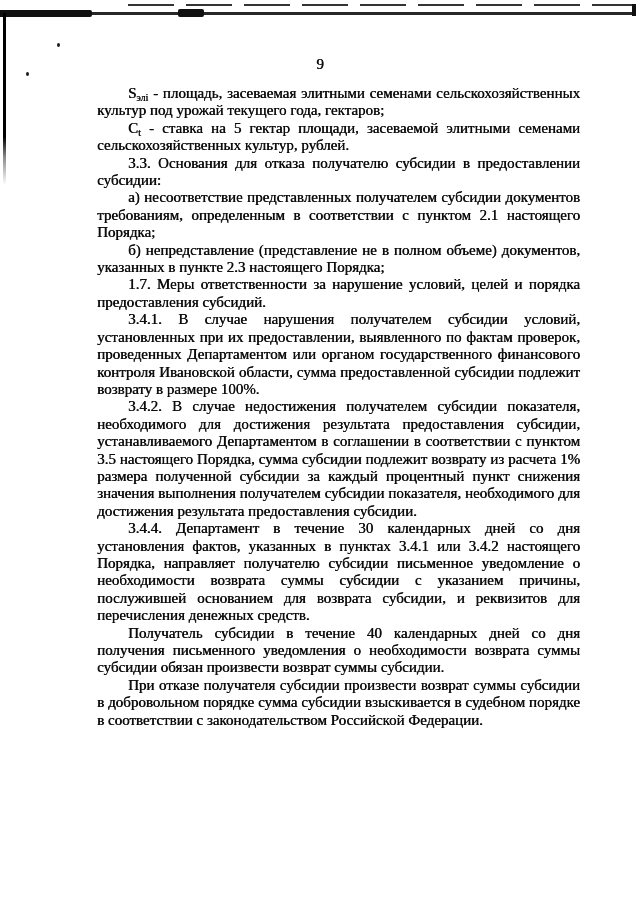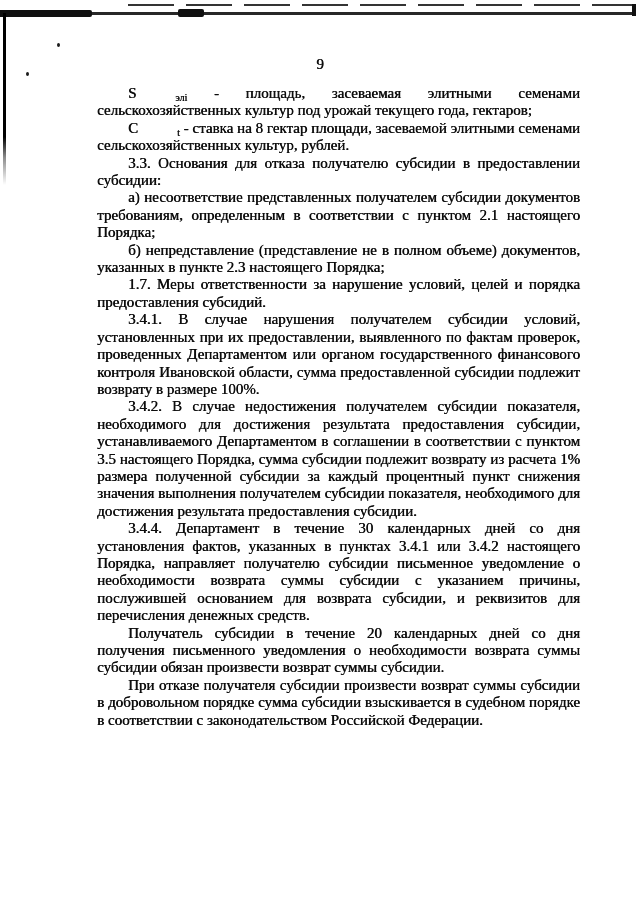--- a/index.html
+++ b/index.html
@@ -49,44 +49,43 @@
     position:absolute;left:97px;top:85px;width:483px;
     font-size:15px;line-height:17.4px;
     text-align:justify;
     hyphens:none;
     text-shadow:.4px 0 0 currentColor;
   }
   .text-block p{margin:0;text-indent:31px;}
   .text-block sub{
     font-size:10px;line-height:0;vertical-align:-3px;
     letter-spacing:0;
-    margin-left:39px;
   }
 </style>
 </head>
 <body>
 
 <div class="page">
 
   <div class="edge edge-top-upper"></div>
   <div class="edge edge-top-main"></div>
   <div class="edge edge-top-thick"></div>
   <div class="edge edge-top-blob"></div>
   <div class="edge edge-right-stub"></div>
   <div class="edge edge-left"></div>
   <div class="speck speck-1"></div>
   <div class="speck speck-2"></div>
 
   <div class="page-number">9</div>
   <div class="text-block">
       <p><span>S</span><sub>элi</sub><span> - площадь, засеваемая элитными семенами сельскохозяйственных культур под урожай текущего года, гектаров;</span></p>
-      <p><span>С</span><sub>t</sub><span> - ставка на 8 гектар площади, засеваемой элитными семенами сельскохозяйственных культур, рублей.</span></p>
+      <p><span>С</span><sub>t</sub><span> - ставка на 5 гектар площади, засеваемой элитными семенами сельскохозяйственных культур, рублей.</span></p>
       <p><span>3.3. Основания для отказа получателю субсидии в предоставлении субсидии:</span></p>
       <p><span>а) несоответствие представленных получателем субсидии документов требованиям, определенным в соответствии с пунктом 2.1 настоящего Порядка;</span></p>
       <p><span>б) непредставление (представление не в полном объеме) документов, указанных в пункте 2.3 настоящего Порядка;</span></p>
       <p><span>1.7. Меры ответственности за нарушение условий, целей и порядка предоставления субсидий.</span></p>
       <p><span>3.4.1. В случае нарушения получателем субсидии условий, установленных при их предоставлении, выявленного по фактам проверок, проведенных Департаментом или органом государственного финансового контроля Ивановской области, сумма предоставленной субсидии подлежит возврату в размере 100%.</span></p>
       <p><span>3.4.2. В случае недостижения получателем субсидии показателя, необходимого для достижения результата предоставления субсидии, устанавливаемого Департаментом в соглашении в соответствии с пунктом 3.5 настоящего Порядка, сумма субсидии подлежит возврату из расчета 1% размера полученной субсидии за каждый процентный пункт снижения значения выполнения получателем субсидии показателя, необходимого для достижения результата предоставления субсидии.</span></p>
       <p><span>3.4.4. Департамент в течение 30 календарных дней со дня установления фактов, указанных в пунктах 3.4.1 или 3.4.2 настоящего Порядка, направляет получателю субсидии письменное уведомление о необходимости возврата суммы субсидии с указанием причины, послужившей основанием для возврата субсидии, и реквизитов для перечисления денежных средств.</span></p>
-      <p><span>Получатель субсидии в течение 20 календарных дней со дня получения письменного уведомления о необходимости возврата суммы субсидии обязан произвести возврат суммы субсидии.</span></p>
+      <p><span>Получатель субсидии в течение 40 календарных дней со дня получения письменного уведомления о необходимости возврата суммы субсидии обязан произвести возврат суммы субсидии.</span></p>
       <p><span>При отказе получателя субсидии произвести возврат суммы субсидии в добровольном порядке сумма субсидии взыскивается в судебном порядке в соответствии с законодательством Российской Федерации.</span></p>
     </div>
 </div>
 
 </body></html>

